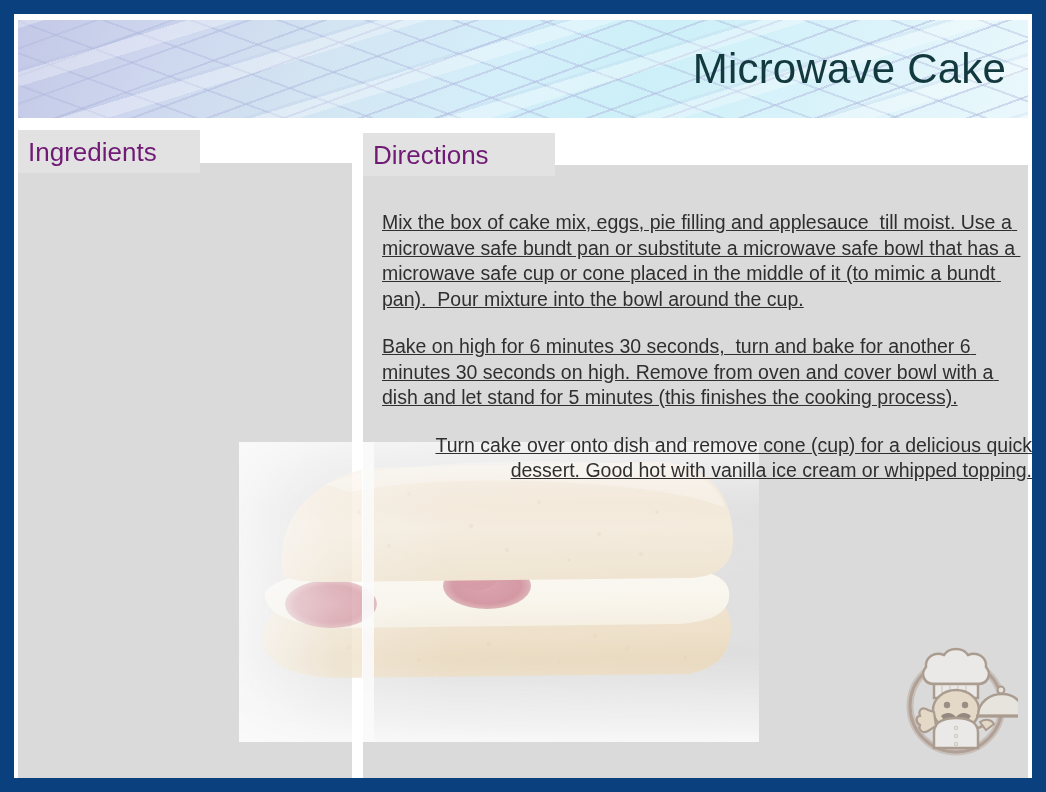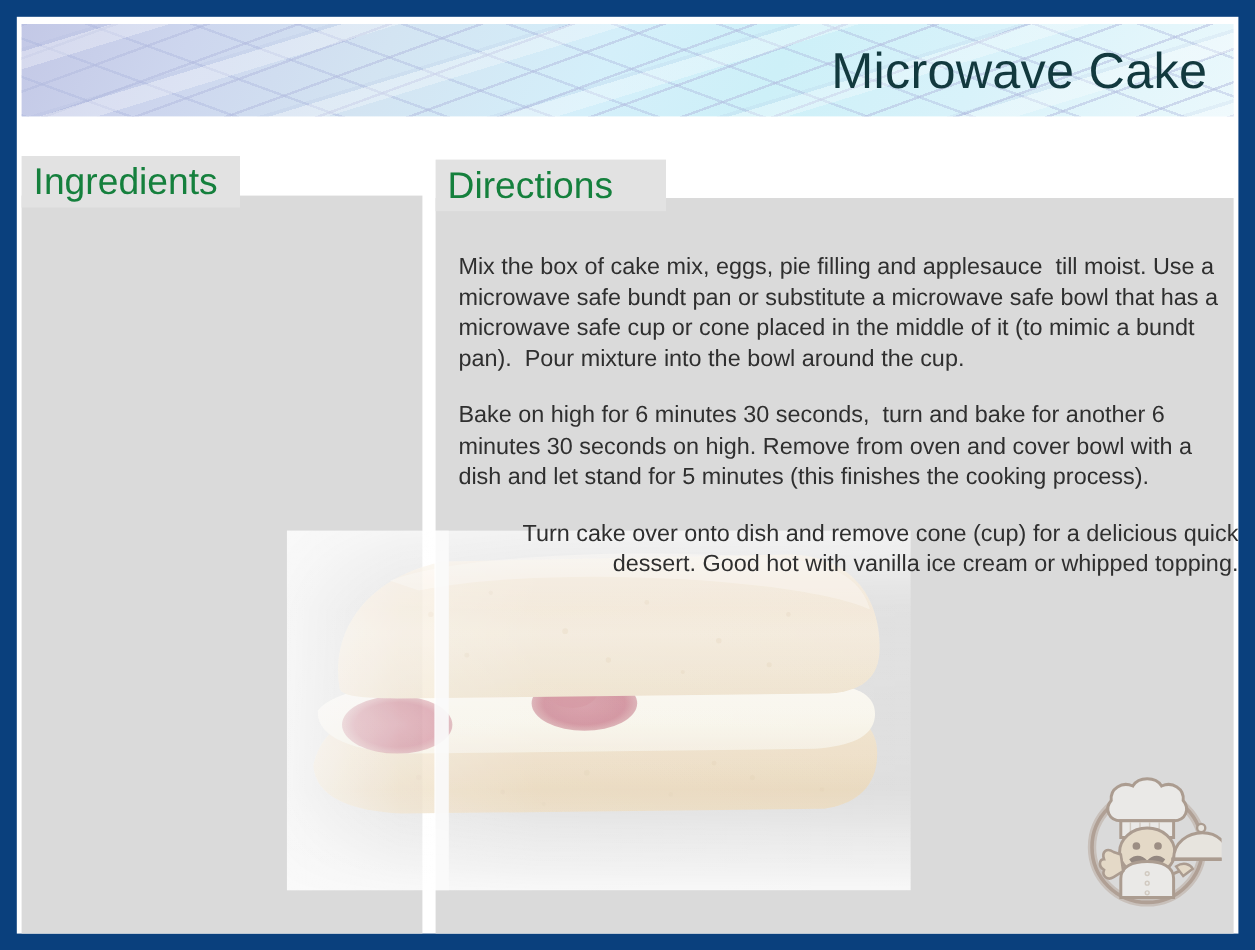--- a/index.html
+++ b/index.html
@@ -17,21 +17,21 @@
     overflow: hidden;
     font-family: "Liberation Sans", sans-serif;
   }
 
   
   #header-band {
     position: absolute;
     left: 4px;
     top: 6px;
     width: 1010px;
-    height: 77px;
+    height: 98px;
     background:
       repeating-linear-gradient(160deg,
         rgba(178,186,222,0.50) 0px,
         rgba(178,186,222,0.50) 2px,
         rgba(255,255,255,0.0) 2px,
         rgba(255,255,255,0.0) 26px),
       repeating-linear-gradient(20deg,
         rgba(170,180,220,0.38) 0px,
         rgba(170,180,220,0.38) 2px,
         rgba(255,255,255,0.0) 2px,
@@ -104,23 +104,23 @@
     background: #e2e2e2;
     z-index: 6;
     display: flex;
     align-items: center;
     padding-left: 10px;
     box-sizing: border-box;
   }
   #ingredients-tab { left: 4px;   top: 116px; width: 182px; height: 43px; }
   #directions-tab  { left: 349px; top: 119px; width: 192px; height: 43px; }
   .panel-tab .tab-label {
-    font-size: 31px;
+    font-size: 26px;
     line-height: 1;
-    color: #15803d;
+    color: #701a75;
     white-space: nowrap;
   }
 
   
   .panel-body {
     position: absolute;
     z-index: 6;
     color: #333333;
   }
   #ingredients-body {
@@ -133,20 +133,21 @@
   }
   .ingredient-line { white-space: pre-wrap; }
 
   #directions-body {
     left: 368px;
     top: 196px;
     width: 650px;
     font-size: 19.5px;
     line-height: 25.5px;
     color: #2f2f2f;
+    text-decoration: underline;
   }
   .direction-para {
     margin: 0 0 22px 0;
     white-space: pre-wrap;
   }
   .direction-para:last-child { margin-bottom: 0; text-align: right; }
 
   
   #chef-logo {
     position: absolute;

